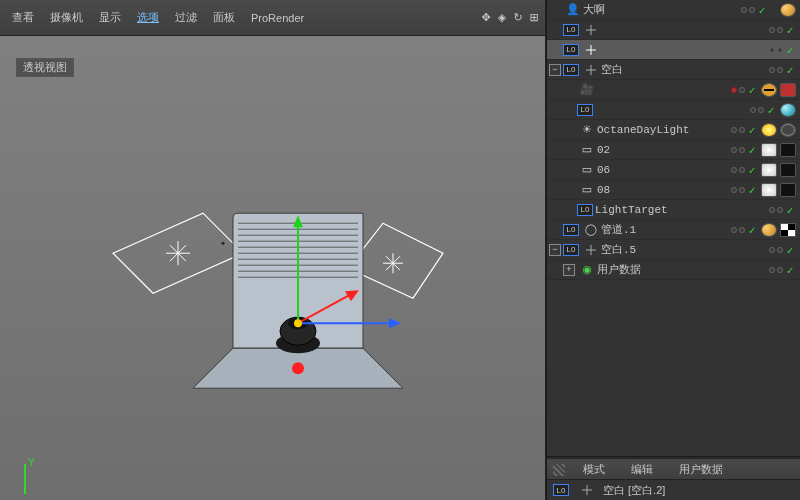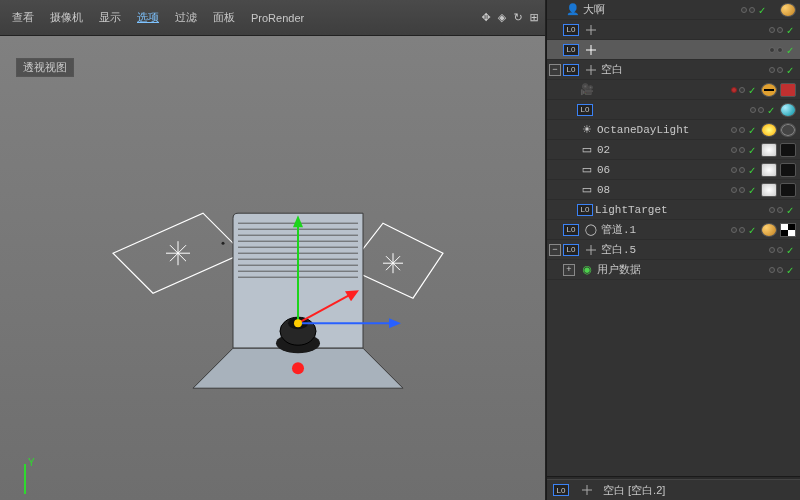--- a/index.html
+++ b/index.html
@@ -353,20 +353,26 @@
             <span class="dot"></span>
           </span>
           <span class="check">✓</span>
         </div>
     </div>
 
   </div>
 
   <div class="divider-h"></div>
 
+  <div class="attr-bar">
+    <span class="hatched"></span>
+    <span class="menu-item">模式</span>
+    <span class="menu-item">编辑</span>
+    <span class="menu-item">用户数据</span>
+  </div>
   <div class="attr-row">
     <span class="layer-badge">L0</span>
     <span class="tree-icon">
         <svg class="null-icon" viewBox="0 0 14 14">
           <line x1="2" y1="7" x2="12" y2="7" stroke="#aaa"></line>
           <line x1="7" y1="2" x2="7" y2="12" stroke="#aaa"></line>
         </svg>
       </span>
     <span>空白 [空白.2]</span>
   </div>

